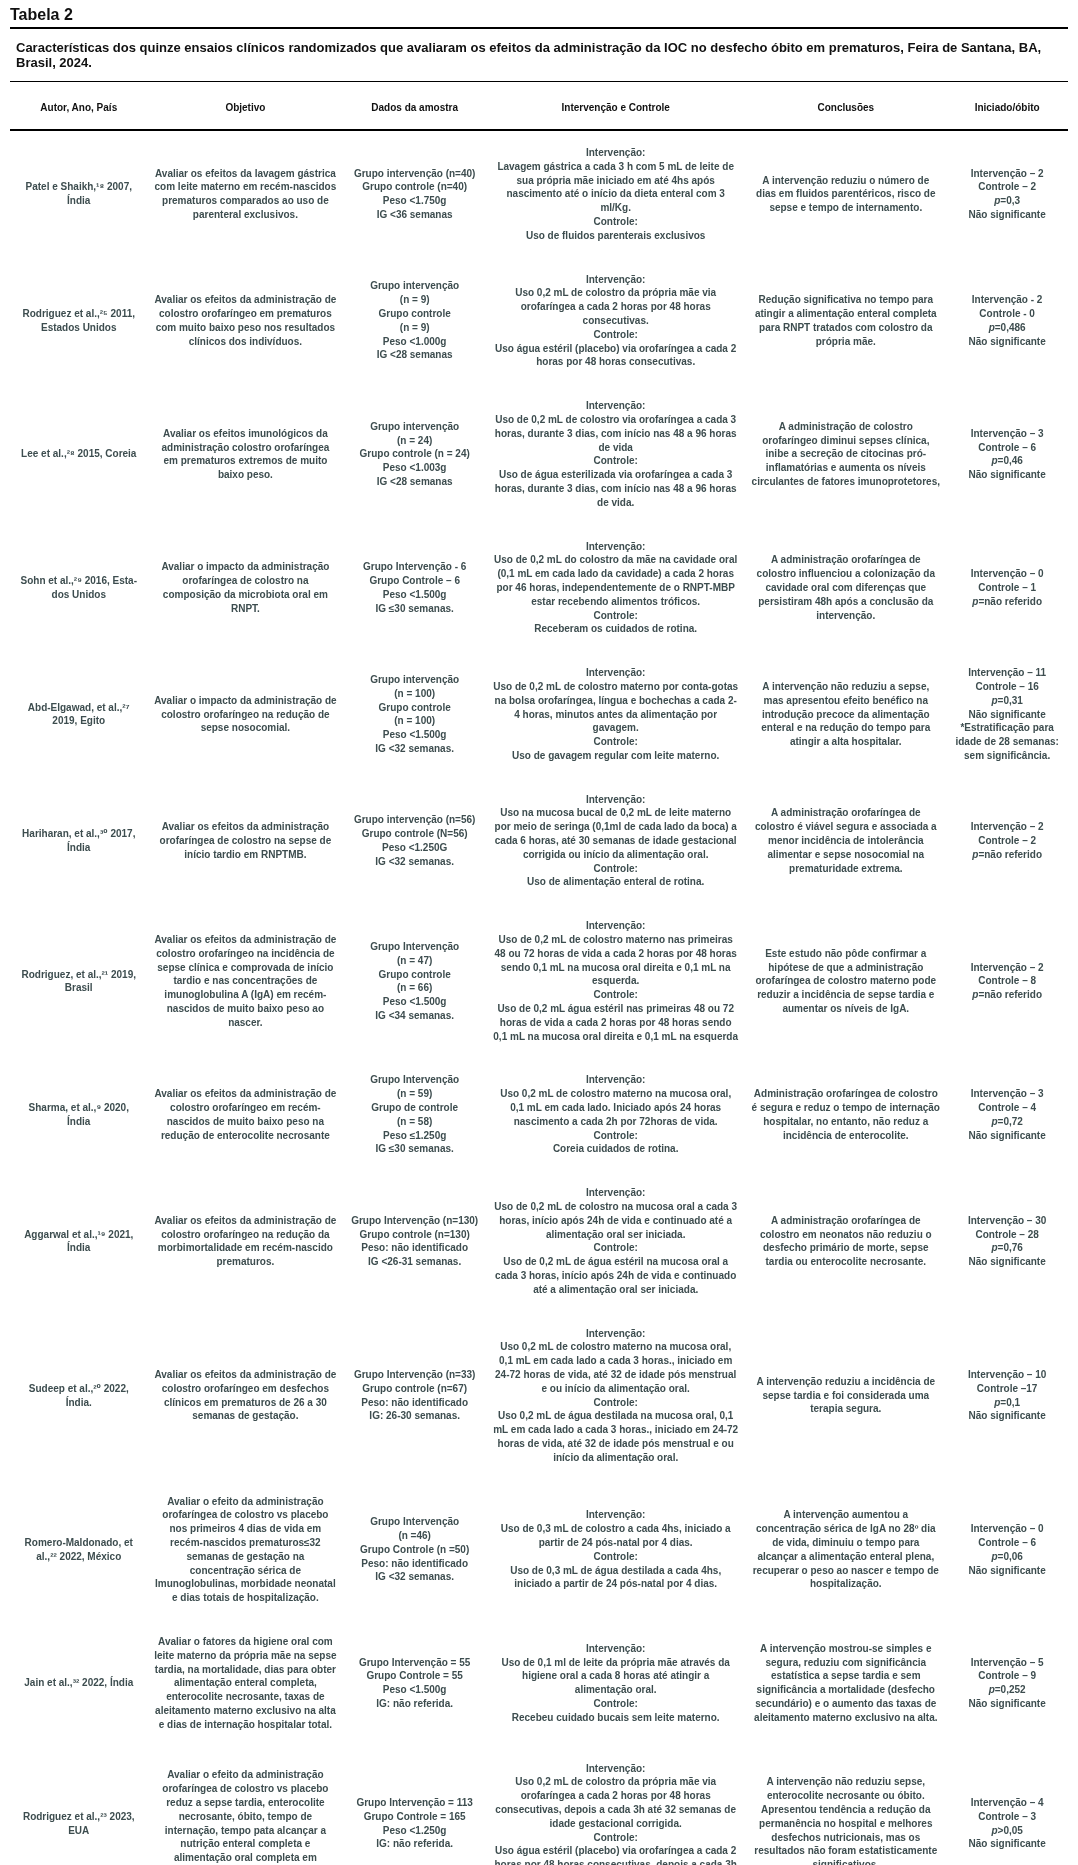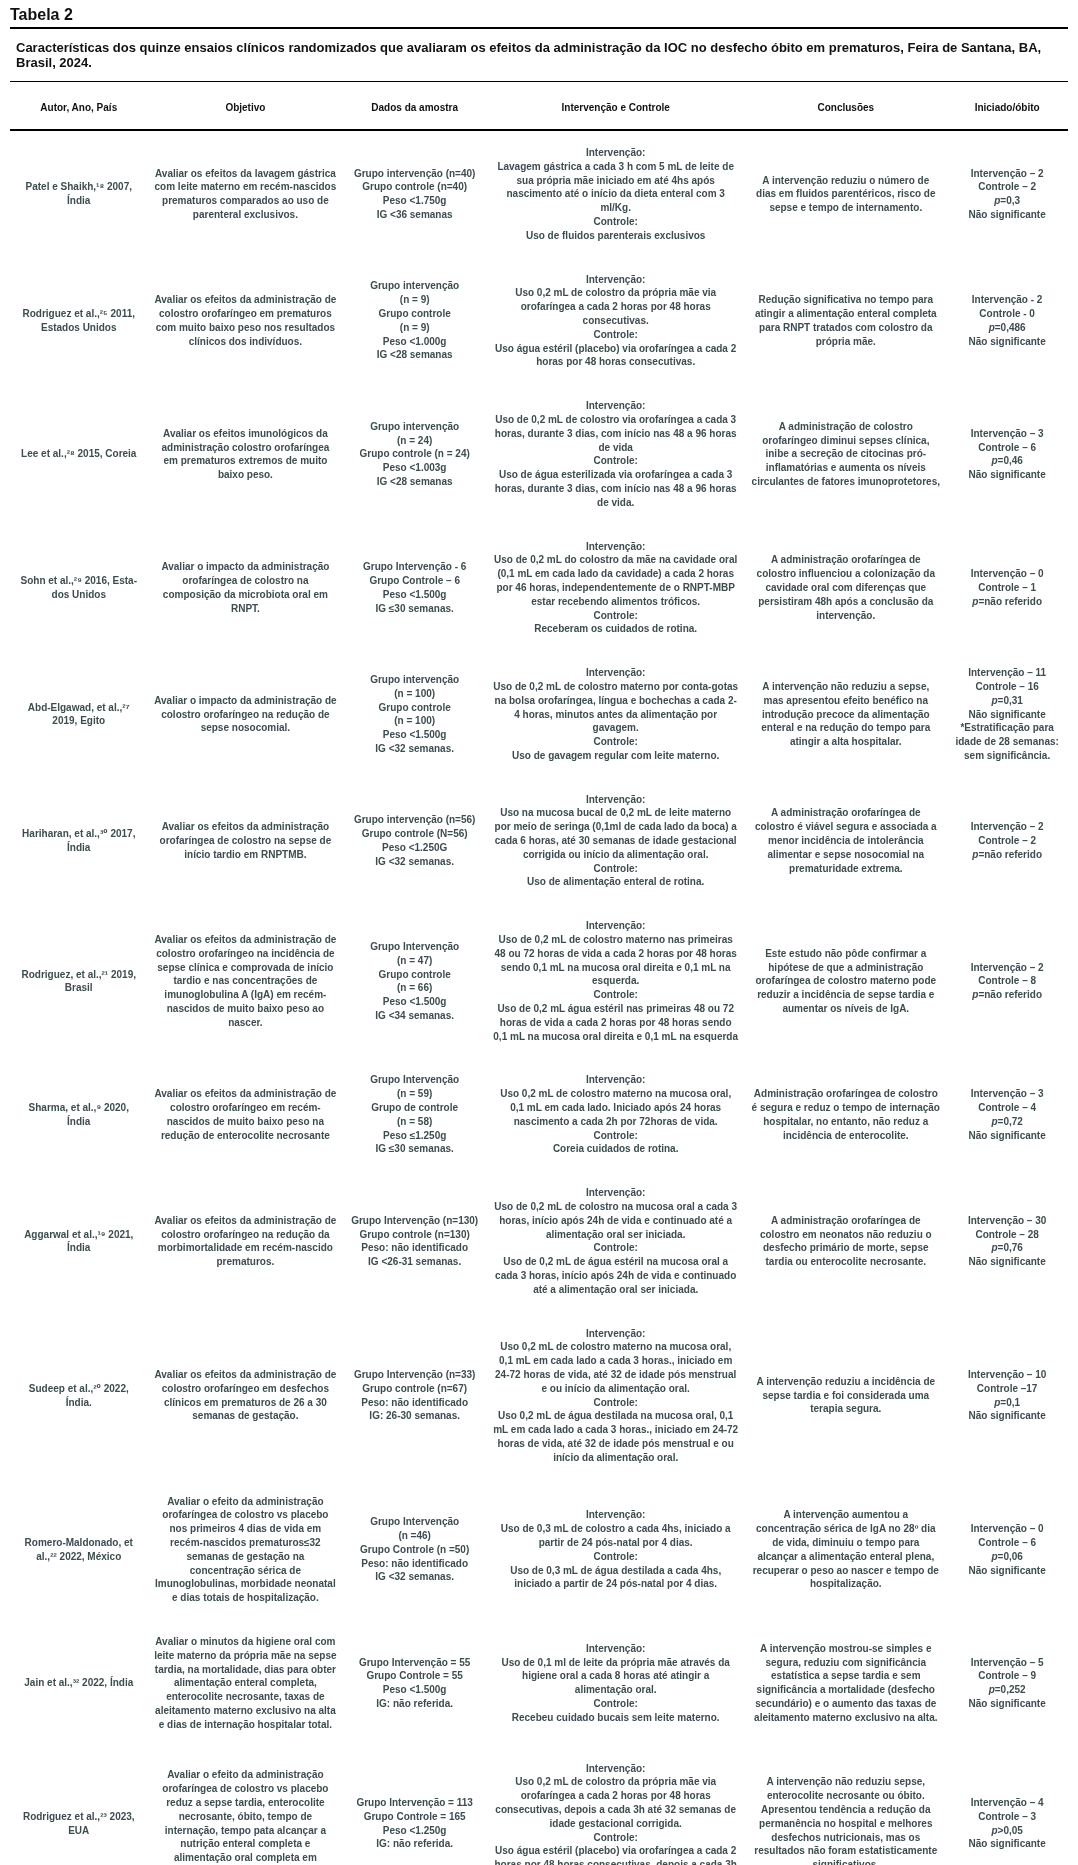--- a/index.html
+++ b/index.html
@@ -340,21 +340,21 @@
     <td>
             <div>Intervenção – 0</div>
             <div>Controle – 6</div>
             <div><i>p</i>=0,06</div>
             <div>Não significante</div>
           </td>
   </tr>
 
   <tr>
     <td>Jain et al.,³² 2022, Índia</td>
-    <td>Avaliar o minutos da higiene oral com leite materno da própria mãe na sepse tardia, na mortalidade, dias para obter alimentação enteral completa, enterocolite necrosante, taxas de aleitamento materno exclusivo na alta e dias de internação hospitalar total.</td>
+    <td>Avaliar o fatores da higiene oral com leite materno da própria mãe na sepse tardia, na mortalidade, dias para obter alimentação enteral completa, enterocolite necrosante, taxas de aleitamento materno exclusivo na alta e dias de internação hospitalar total.</td>
     <td>
             <div>Grupo Intervenção = 55</div>
             <div>Grupo Controle = 55</div>
             <div>Peso &lt;1.500g</div>
             <div>IG: não referida.</div>
           </td>
     <td>
       <div class="int-label">Intervenção:</div>
       <div>Uso de 0,1 ml de leite da própria mãe através da higiene oral a cada 8 horas até atingir a alimentação oral.</div>
       <div class="int-label">Controle:</div>

